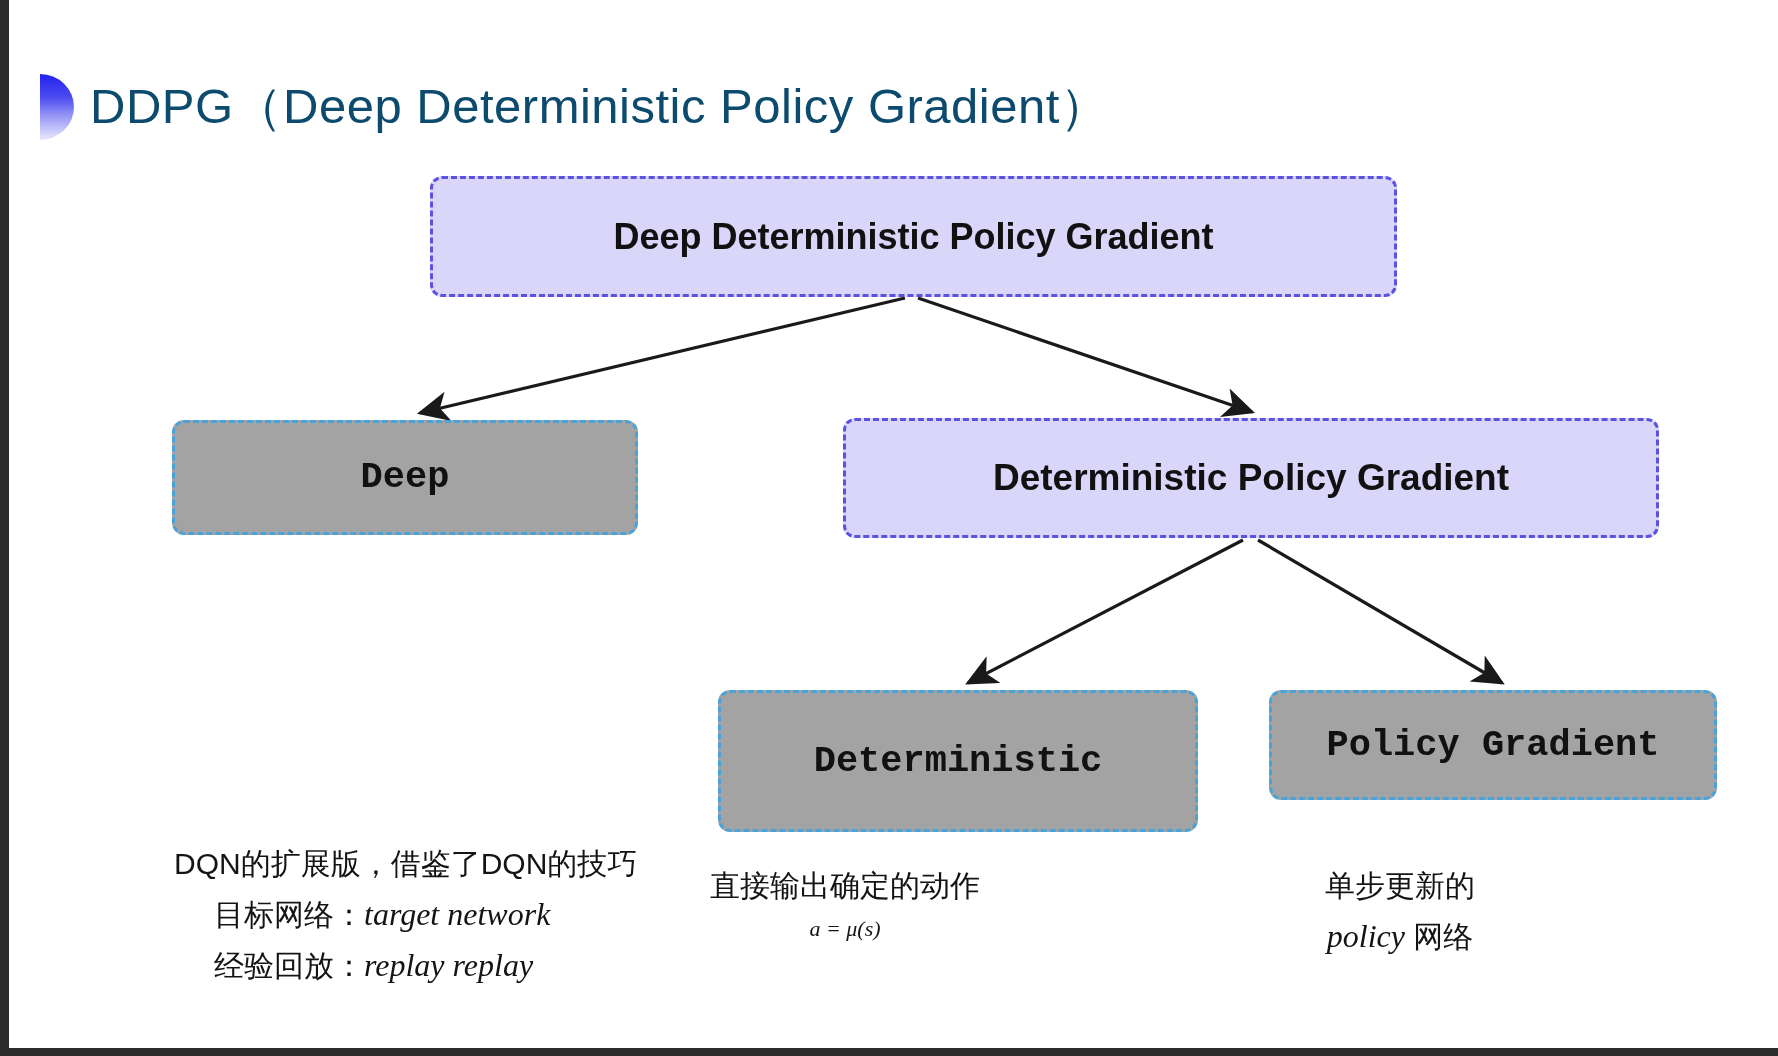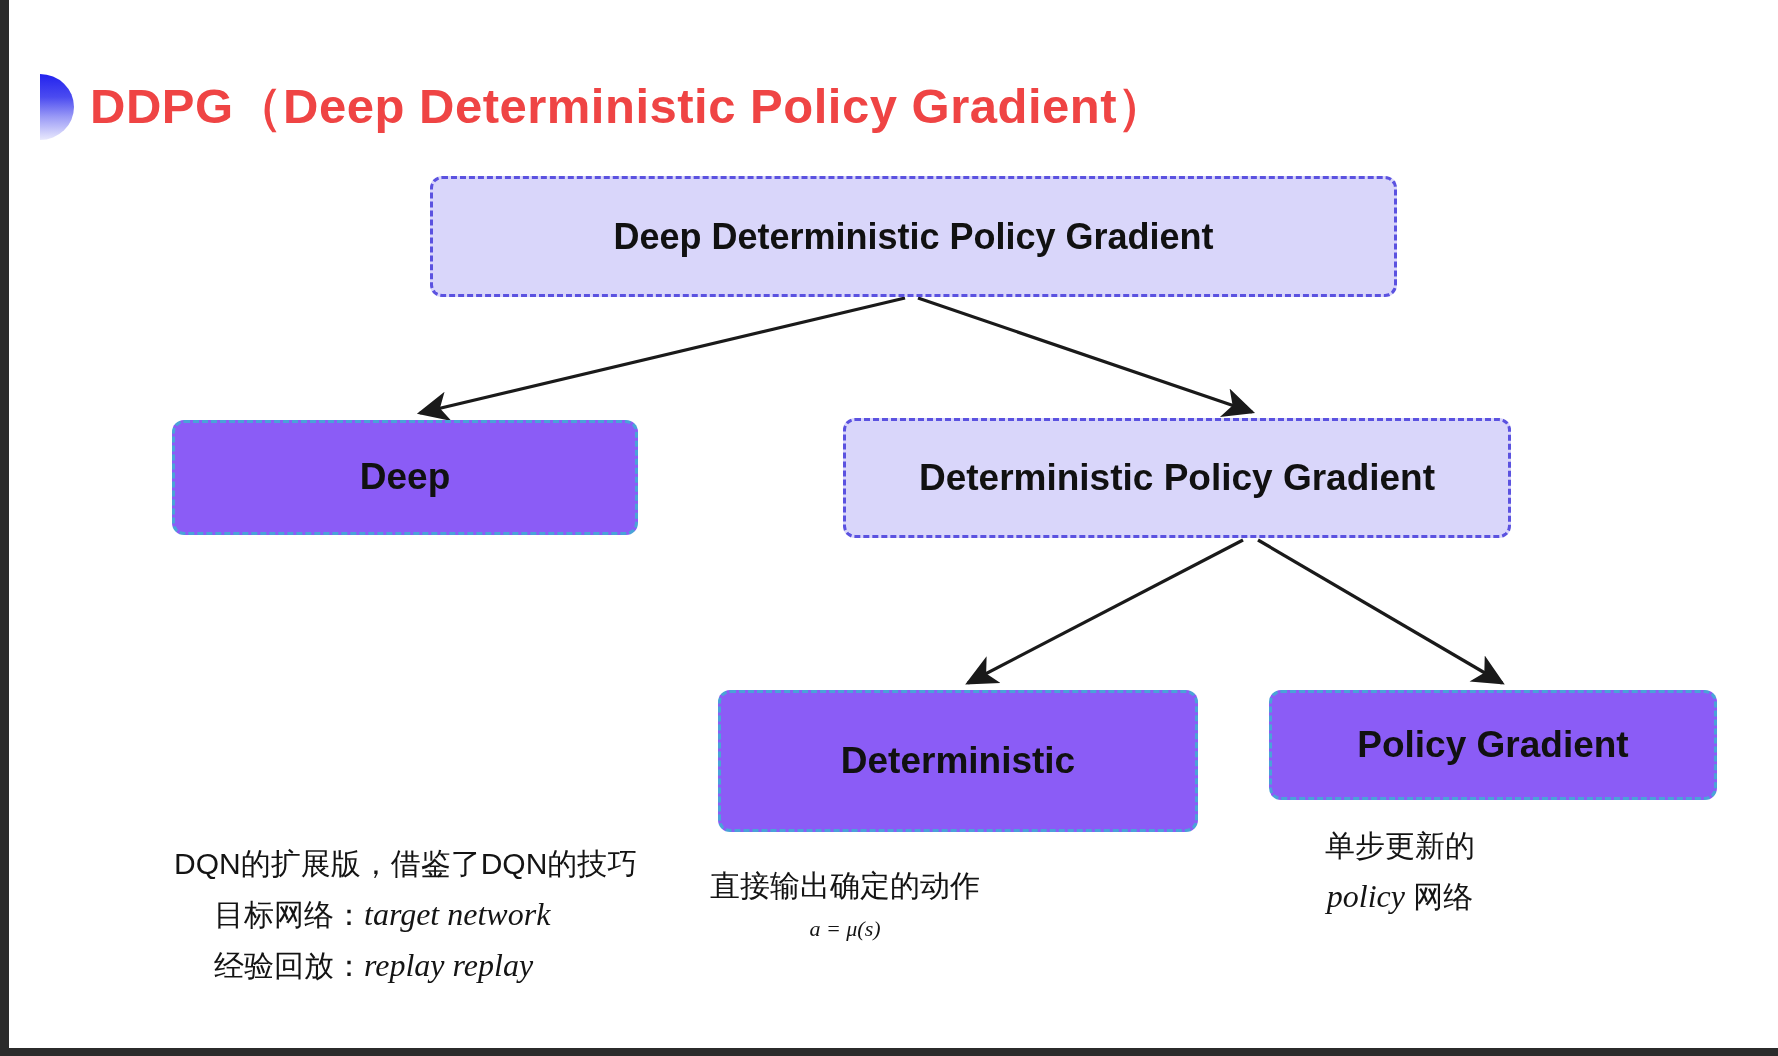--- a/index.html
+++ b/index.html
@@ -44,57 +44,58 @@
     width: 34px;
     height: 66px;
     border-top-right-radius: 34px 33px;
     border-bottom-right-radius: 34px 33px;
     background: linear-gradient(to bottom, #2222ee 0%, #4b4bf0 35%, #9a9af6 65%, #e9e9fd 100%);
     margin-right: 16px;
     flex: none;
   }
   .title-text {
     font-size: 49px;
-    color: #ef4444;
+    color: #0c4a6e;
     letter-spacing: 0.5px;
     white-space: nowrap;
-    font-weight: 700;
+    font-weight: 400;
   }
 
   
   .node {
     position: absolute;
     box-sizing: border-box;
     display: flex;
     align-items: center;
     justify-content: center;
     border-radius: 12px;
     text-align: center;
     line-height: 1.1;
   }
   .node-purple {
     background: #d9d6fa;
     border: 3px dashed #5b52e0;
     color: #0d0d0d;
   }
   .node-blue {
-    background: #8b5cf6;
+    background: #a3a3a3;
     border: 3px dashed #4aa3d8;
     color: #0d0d0d;
+    font-family: Liberation Mono, monospace;
   }
   .node-label {
     font-size: 35px;
     font-weight: 600;
     color: #111111;
     padding: 0 10px;
   }
 
   #node-root      { left: 430px;  top: 176px; width: 967px; height: 121px; }
   #node-deep      { left: 172px;  top: 420px; width: 466px; height: 115px; }
-  #node-dpg       { left: 843px;  top: 418px; width: 668px; height: 120px; }
+  #node-dpg       { left: 843px;  top: 418px; width: 816px; height: 120px; }
   #node-det       { left: 718px;  top: 690px; width: 480px; height: 142px; justify-content: center; }
   #node-pg        { left: 1269px; top: 690px; width: 448px; height: 110px; }
 
   #node-root .node-label { font-size: 36px; }
   #node-dpg  .node-label { font-size: 37px; }
   #node-deep .node-label { font-size: 37px; }
   #node-det  .node-label,
   #node-pg   .node-label { font-size: 37px; }
 
   
@@ -111,21 +112,21 @@
     position: absolute;
     color: #141414;
     font-size: 30px;
     line-height: 1.62;
     white-space: nowrap;
   }
   .annot-line { display: block; }
   .annot-left  { left: 142px; top: 840px; text-align: left; margin-left: 32px; }
   .annot-left .indent { padding-left: 40px; }
   .annot-mid   { left: 845px; top: 862px; text-align: center; }
-  .annot-right { left: 1400px; top: 822px; text-align: center; }
+  .annot-right { left: 1400px; top: 862px; text-align: center; }
   .serif-italic {
     font-family: "Liberation Serif", serif;
     font-style: italic;
     font-size: 32px;
   }
   .math {
     font-family: "Liberation Serif", serif;
     font-style: italic;
     font-size: 22px;
   }

